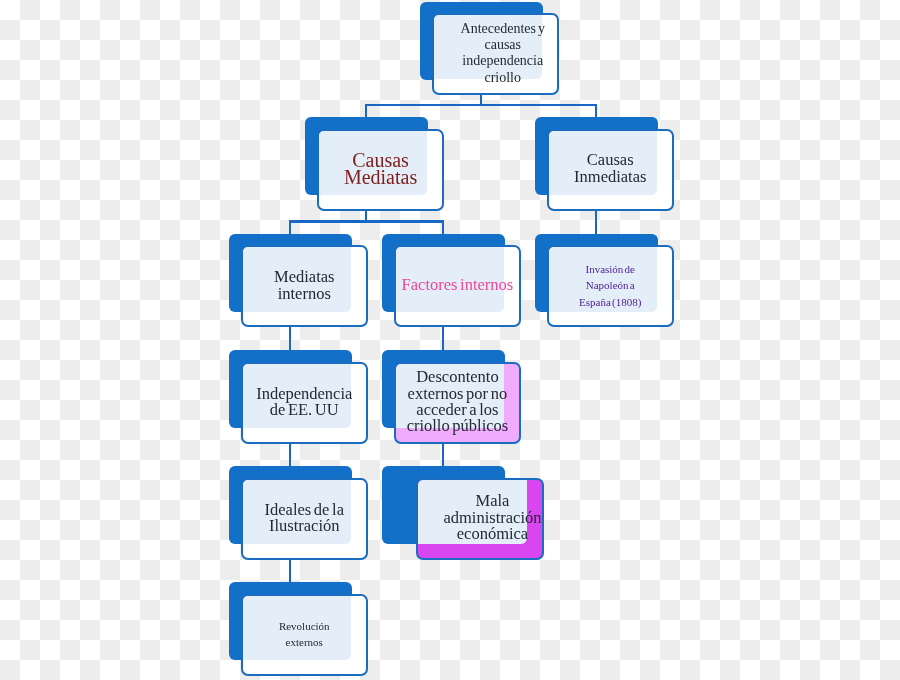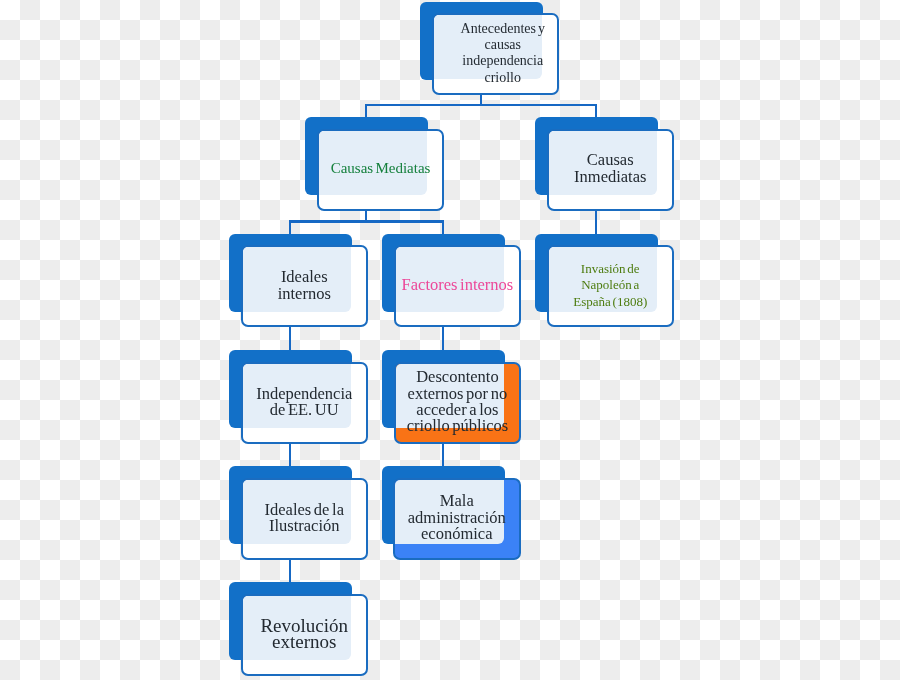--- a/index.html
+++ b/index.html
@@ -54,80 +54,80 @@
     <div class="shadow" style="left: 419.5px; top: 1.8px; width: 123px; height: 78px; background: rgb(18, 112, 200); border-radius: 6px;"></div>
     <div class="card" style="left: 431.5px; top: 13.3px; width: 127.5px; height: 82px; border: 2.3px solid rgb(26, 108, 192); border-radius: 7px; background: rgb(255, 255, 255);">
       <div class="tint" style="width: 120.7px; height: 76.2px; background: rgb(228, 238, 248); border-radius: 0px 0px 6px;"></div>
       <span class="label" style="color: rgb(35, 42, 49); font-size: 14px; line-height: 16.3px; word-spacing: -1.5px; top: -0.9px; margin-left: 15px;"><span class="tline">Antecedentes y</span><br><span class="tline">causas</span><br><span class="tline">independencia</span><br><span class="tline">criollo</span></span>
     </div>
   </div>
   <div class="node">
     <div class="shadow" style="left: 304.8px; top: 117px; width: 123px; height: 78px; background: rgb(18, 112, 200); border-radius: 6px;"></div>
     <div class="card" style="left: 316.8px; top: 128.5px; width: 127.5px; height: 82px; border: 2.3px solid rgb(26, 108, 192); border-radius: 7px; background: rgb(255, 255, 255);">
       <div class="tint" style="width: 120.7px; height: 76.2px; background: rgb(228, 238, 248); border-radius: 0px 0px 6px;"></div>
-      <span class="label" style="color: #15803d; font-size: 15px; line-height: 16.3px; word-spacing: -1.5px; top: -0.9px;"><span class="tline">Causas Mediatas</span></span>
+      <span class="label" style="color: #7f1d1d; font-size: 20px; line-height: 16.3px; word-spacing: -1.5px; top: -0.9px;"><span class="tline">Causas Mediatas</span></span>
     </div>
   </div>
   <div class="node">
     <div class="shadow" style="left: 534.5px; top: 117px; width: 123px; height: 78px; background: rgb(18, 112, 200); border-radius: 6px;"></div>
     <div class="card" style="left: 546.5px; top: 128.5px; width: 127.5px; height: 82px; border: 2.3px solid rgb(26, 108, 192); border-radius: 7px; background: rgb(255, 255, 255);">
       <div class="tint" style="width: 120.7px; height: 76.2px; background: rgb(228, 238, 248); border-radius: 0px 0px 6px;"></div>
       <span class="label" style="color: rgb(35, 42, 49); font-size: 16.5px; line-height: 16.3px; word-spacing: -1.5px; top: -0.9px;"><span class="tline">Causas</span><br><span class="tline">Inmediatas</span></span>
     </div>
   </div>
   <div class="node">
     <div class="shadow" style="left: 228.5px; top: 233.9px; width: 123px; height: 78px; background: rgb(18, 112, 200); border-radius: 6px;"></div>
     <div class="card" style="left: 240.5px; top: 245.4px; width: 127.5px; height: 82px; border: 2.3px solid rgb(26, 108, 192); border-radius: 7px; background: rgb(255, 255, 255);">
       <div class="tint" style="width: 120.7px; height: 76.2px; background: rgb(228, 238, 248); border-radius: 0px 0px 6px;"></div>
-      <span class="label" style="color: rgb(35, 42, 49); font-size: 16.5px; line-height: 16.3px; word-spacing: -1.5px; top: -0.9px;"><span class="tline">Ideales</span><br><span class="tline">internos</span></span>
+      <span class="label" style="color: rgb(35, 42, 49); font-size: 16.5px; line-height: 16.3px; word-spacing: -1.5px; top: -0.9px;"><span class="tline">Mediatas</span><br><span class="tline">internos</span></span>
     </div>
   </div>
   <div class="node">
     <div class="shadow" style="left: 381.7px; top: 233.9px; width: 123px; height: 78px; background: rgb(18, 112, 200); border-radius: 6px;"></div>
     <div class="card" style="left: 393.7px; top: 245.4px; width: 127.5px; height: 82px; border: 2.3px solid rgb(26, 108, 192); border-radius: 7px; background: rgb(255, 255, 255);">
       <div class="tint" style="width: 120.7px; height: 76.2px; background: rgb(228, 238, 248); border-radius: 0px 0px 6px;"></div>
       <span class="label" style="color: #ec4899; font-size: 16.5px; line-height: 16.3px; word-spacing: -1.5px; top: -0.9px;"><span class="tline">Factores internos</span></span>
     </div>
   </div>
   <div class="node">
     <div class="shadow" style="left: 534.5px; top: 233.9px; width: 123px; height: 78px; background: rgb(18, 112, 200); border-radius: 6px;"></div>
     <div class="card" style="left: 546.5px; top: 245.4px; width: 127.5px; height: 82px; border: 2.3px solid rgb(26, 108, 192); border-radius: 7px; background: rgb(255, 255, 255);">
       <div class="tint" style="width: 120.7px; height: 76.2px; background: rgb(228, 238, 248); border-radius: 0px 0px 6px;"></div>
-      <span class="label" style="color: #4d7c0f; font-size: 13px; line-height: 16.3px; word-spacing: -1.5px; top: -0.9px;"><span class="tline">Invasión de</span><br><span class="tline">Napoleón a</span><br><span class="tline">España (1808)</span></span>
+      <span class="label" style="color: #4c1d95; font-size: 11px; line-height: 16.3px; word-spacing: -1.5px; top: -0.9px;"><span class="tline">Invasión de</span><br><span class="tline">Napoleón a</span><br><span class="tline">España (1808)</span></span>
     </div>
   </div>
   <div class="node">
     <div class="shadow" style="left: 228.5px; top: 350.3px; width: 123px; height: 78px; background: rgb(18, 112, 200); border-radius: 6px;"></div>
     <div class="card" style="left: 240.5px; top: 361.8px; width: 127.5px; height: 82px; border: 2.3px solid rgb(26, 108, 192); border-radius: 7px; background: rgb(255, 255, 255);">
       <div class="tint" style="width: 120.7px; height: 76.2px; background: rgb(228, 238, 248); border-radius: 0px 0px 6px;"></div>
       <span class="label" style="color: rgb(35, 42, 49); font-size: 16.5px; line-height: 16.3px; word-spacing: -1.5px; top: -0.9px;"><span class="tline">Independencia</span><br><span class="tline">de EE. UU</span></span>
     </div>
   </div>
   <div class="node">
     <div class="shadow" style="left: 381.7px; top: 350.3px; width: 123px; height: 78px; background: rgb(18, 112, 200); border-radius: 6px;"></div>
-    <div class="card" style="left: 393.7px; top: 361.8px; width: 127.5px; height: 82px; border: 2.3px solid rgb(26, 108, 192); border-radius: 7px; background: #f97316;">
+    <div class="card" style="left: 393.7px; top: 361.8px; width: 127.5px; height: 82px; border: 2.3px solid rgb(26, 108, 192); border-radius: 7px; background: #f0abfc;">
       <div class="tint" style="width: 120.7px; height: 76.2px; background: rgb(228, 238, 248); border-radius: 0px 0px 6px;"></div>
       <span class="label" style="color: rgb(35, 42, 49); font-size: 16.5px; line-height: 16.3px; word-spacing: -1.5px; top: -0.9px;"><span class="tline">Descontento</span><br><span class="tline">externos por no</span><br><span class="tline">acceder a los</span><br><span class="tline">criollo públicos</span></span>
     </div>
   </div>
   <div class="node">
     <div class="shadow" style="left: 228.5px; top: 466.3px; width: 123px; height: 78px; background: rgb(18, 112, 200); border-radius: 6px;"></div>
     <div class="card" style="left: 240.5px; top: 477.8px; width: 127.5px; height: 82px; border: 2.3px solid rgb(26, 108, 192); border-radius: 7px; background: rgb(255, 255, 255);">
       <div class="tint" style="width: 120.7px; height: 76.2px; background: rgb(228, 238, 248); border-radius: 0px 0px 6px;"></div>
       <span class="label" style="color: rgb(35, 42, 49); font-size: 16.5px; line-height: 16.3px; word-spacing: -1.5px; top: -0.9px;"><span class="tline">Ideales de la</span><br><span class="tline">Ilustración</span></span>
     </div>
   </div>
   <div class="node">
     <div class="shadow" style="left: 381.7px; top: 466.3px; width: 123px; height: 78px; background: rgb(18, 112, 200); border-radius: 6px;"></div>
-    <div class="card" style="left: 393px; top: 477.8px; width: 127.5px; height: 82px; border: 2.3px solid rgb(26, 108, 192); border-radius: 7px; background: #3b82f6;">
+    <div class="card" style="left: 416px; top: 477.8px; width: 127.5px; height: 82px; border: 2.3px solid rgb(26, 108, 192); border-radius: 7px; background: #d946ef; justify-content: flex-end;">
       <div class="tint" style="width: 120.7px; height: 76.2px; background: rgb(228, 238, 248); border-radius: 0px 0px 6px;"></div>
       <span class="label" style="color: rgb(35, 42, 49); font-size: 16.5px; line-height: 16.3px; word-spacing: -1.5px; top: -0.9px;"><span class="tline">Mala</span><br><span class="tline">administración</span><br><span class="tline">económica</span></span>
     </div>
   </div>
   <div class="node">
     <div class="shadow" style="left: 228.5px; top: 582.4px; width: 123px; height: 78px; background: rgb(18, 112, 200); border-radius: 6px;"></div>
     <div class="card" style="left: 240.5px; top: 593.9px; width: 127.5px; height: 82px; border: 2.3px solid rgb(26, 108, 192); border-radius: 7px; background: rgb(255, 255, 255);">
       <div class="tint" style="width: 120.7px; height: 76.2px; background: rgb(228, 238, 248); border-radius: 0px 0px 6px;"></div>
-      <span class="label" style="color: rgb(35, 42, 49); font-size: 19px; line-height: 16.3px; word-spacing: -1.5px; top: -0.9px;"><span class="tline">Revolución</span><br><span class="tline">externos</span></span>
+      <span class="label" style="color: rgb(35, 42, 49); font-size: 11px; line-height: 16.3px; word-spacing: -1.5px; top: -0.9px;"><span class="tline">Revolución</span><br><span class="tline">externos</span></span>
     </div>
   </div>
   </div>
 </div>
 
 </body></html>

